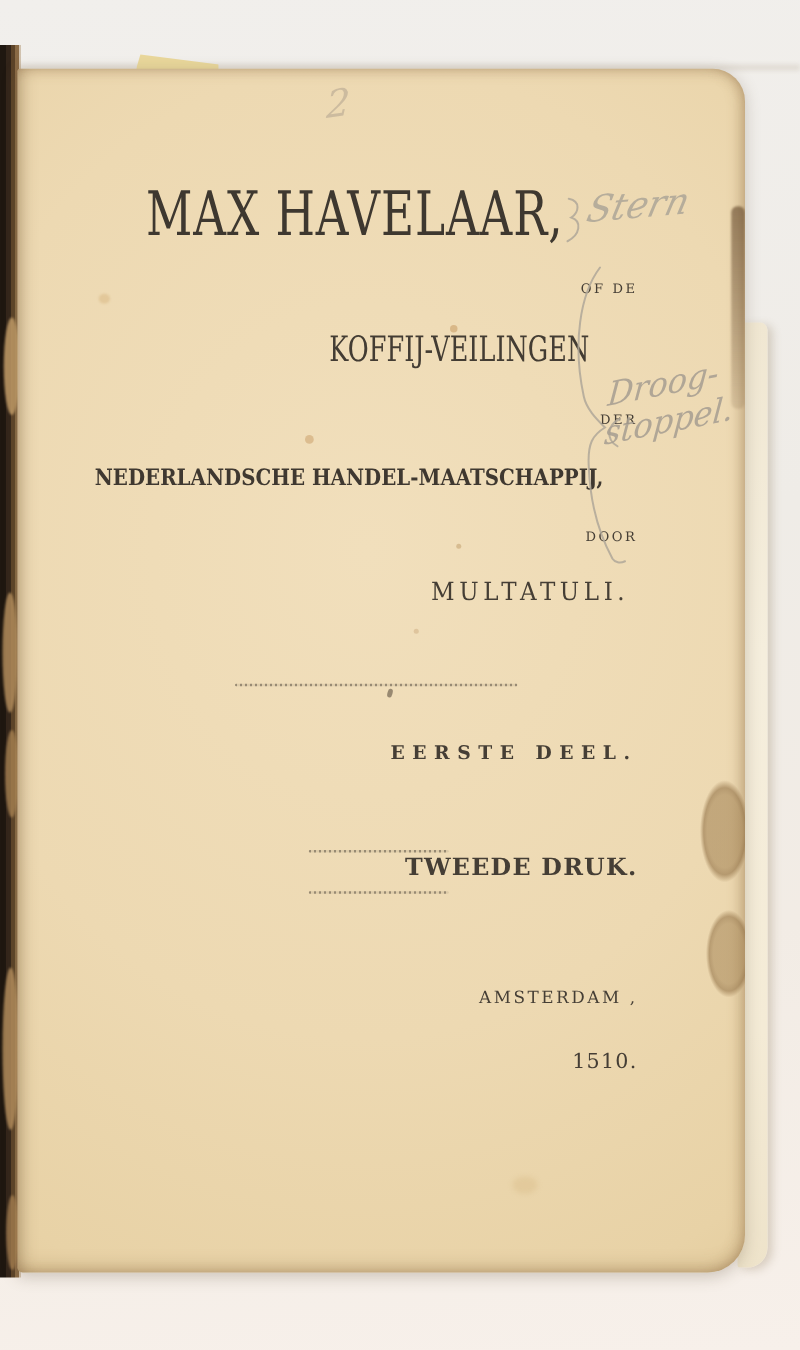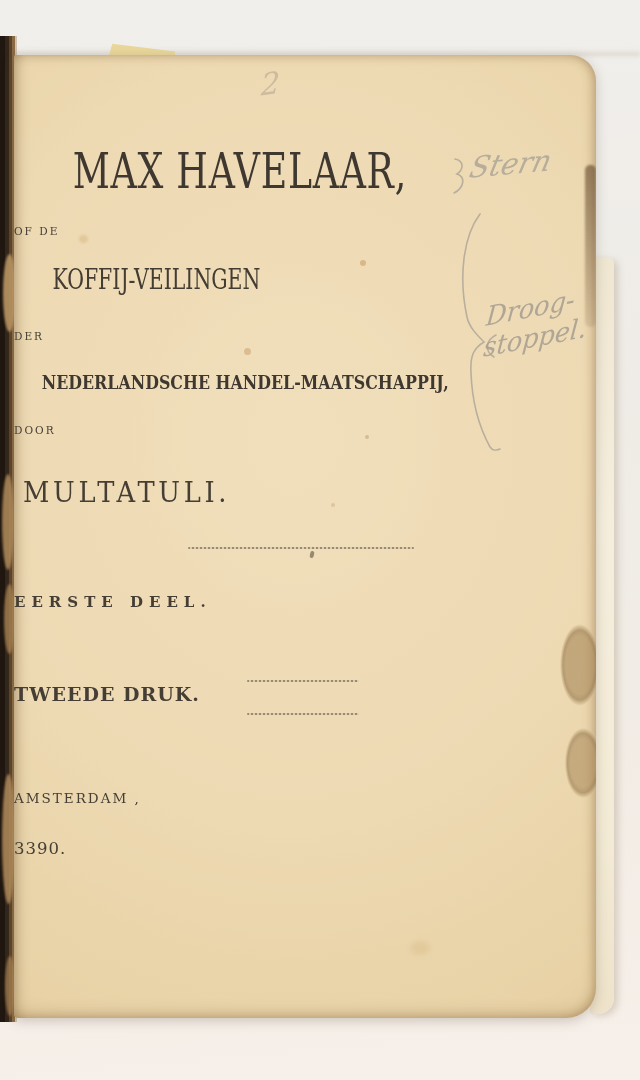--- a/index.html
+++ b/index.html
@@ -35,32 +35,32 @@
     border-radius:2px 26px 30px 4px;
     box-shadow:
       inset -7px 0 12px -5px rgba(120,85,45,.38),
       inset 9px 0 14px -7px rgba(90,60,30,.35),
       inset 0 -9px 16px -7px rgba(120,85,45,.33),
       inset 0 7px 12px -7px rgba(130,95,55,.28),
       0 3px 12px rgba(100,85,65,.28);
     z-index:2;
   }
   
-  .line{position:absolute;left:0;width:496px;text-align:left;color:#453e35;white-space:nowrap;line-height:1;}
+  .line{position:absolute;left:0;width:496px;text-align:right;color:#453e35;white-space:nowrap;line-height:1;}
   .line>span{display:inline-block;}
   .t-title   {top:92px;font-size:49px;letter-spacing:1px;color:#3e3830;}
   .t-title>span{transform:scaleX(.74);}
   .t-ofde    {top:171px;font-size:10.5px;letter-spacing:2px;}
   .t-koffij  {top:211px;font-size:28px;color:#433c33;text-decoration:underline;}
   .t-koffij>span{transform:scaleX(.73);}
   .t-der     {top:276px;font-size:10.5px;letter-spacing:2px;}
   .t-company {top:319px;font-size:18px;font-weight:bold;color:#3f3830;}
   .t-company>span{transform:scaleX(.88);}
   .t-door    {top:370px;font-size:10.5px;letter-spacing:2px;}
-  .t-author  {top:424px;font-size:28px;letter-spacing:4px;}
+  .t-author  {top:408px;font-size:20px;letter-spacing:4px;}
   .t-author>span{transform:scaleX(.92);}
   .t-part    {top:540px;font-size:15px;font-weight:600;letter-spacing:6px;}
   .t-edition {top:630px;font-size:19px;font-weight:bold;letter-spacing:1px;}
   .t-city    {top:737px;font-size:13.5px;letter-spacing:2px;}
   .t-pub     {top:757px;font-size:18.5px;letter-spacing:3px;}
   .t-year    {top:786px;font-size:16.5px;letter-spacing:1px;}
   .rule{
     position:absolute;height:2px;
     background:repeating-linear-gradient(90deg,rgba(94,84,70,.60) 0 2px,rgba(94,84,70,.12) 2px 4px);
     border-radius:1px;
@@ -120,21 +120,21 @@
     <div class="rule" id="rule-1"></div>
     <div class="abs" id="ornament-mark"></div>
 
     <div class="line t-part"><span>EERSTE DEEL.</span></div>
 
     <div class="rule" id="rule-2"></div>
     <div class="line t-edition"><span>TWEEDE DRUK.</span></div>
     <div class="rule" id="rule-3"></div>
 
     <div class="line t-city"><span>AMSTERDAM ,</span></div>
-    <div class="line t-year"><span>3390.</span></div>
+    <div class="line t-year"><span>1510.</span></div>
 
     <div class="pencil" id="hand-number">2</div>
 
     <svg class="pencil-stroke" style="left:436px;top:100px;" width="24" height="44">
       <path d="M5,4 C15,6 13,15 7,19 C16,22 14,33 4,38"></path>
     </svg>
     <div class="pencil" id="hand-stern">Stern</div>
 
     <svg class="pencil-stroke" style="left:436px;top:150px;" width="70" height="250">
       <path d="M30,9 C14,30 8,70 17,112 C19,122 27,130 34,137 C24,143 20,150 21,168 C22,195 28,220 40,242 C42,245 46,246 50,244"></path>

